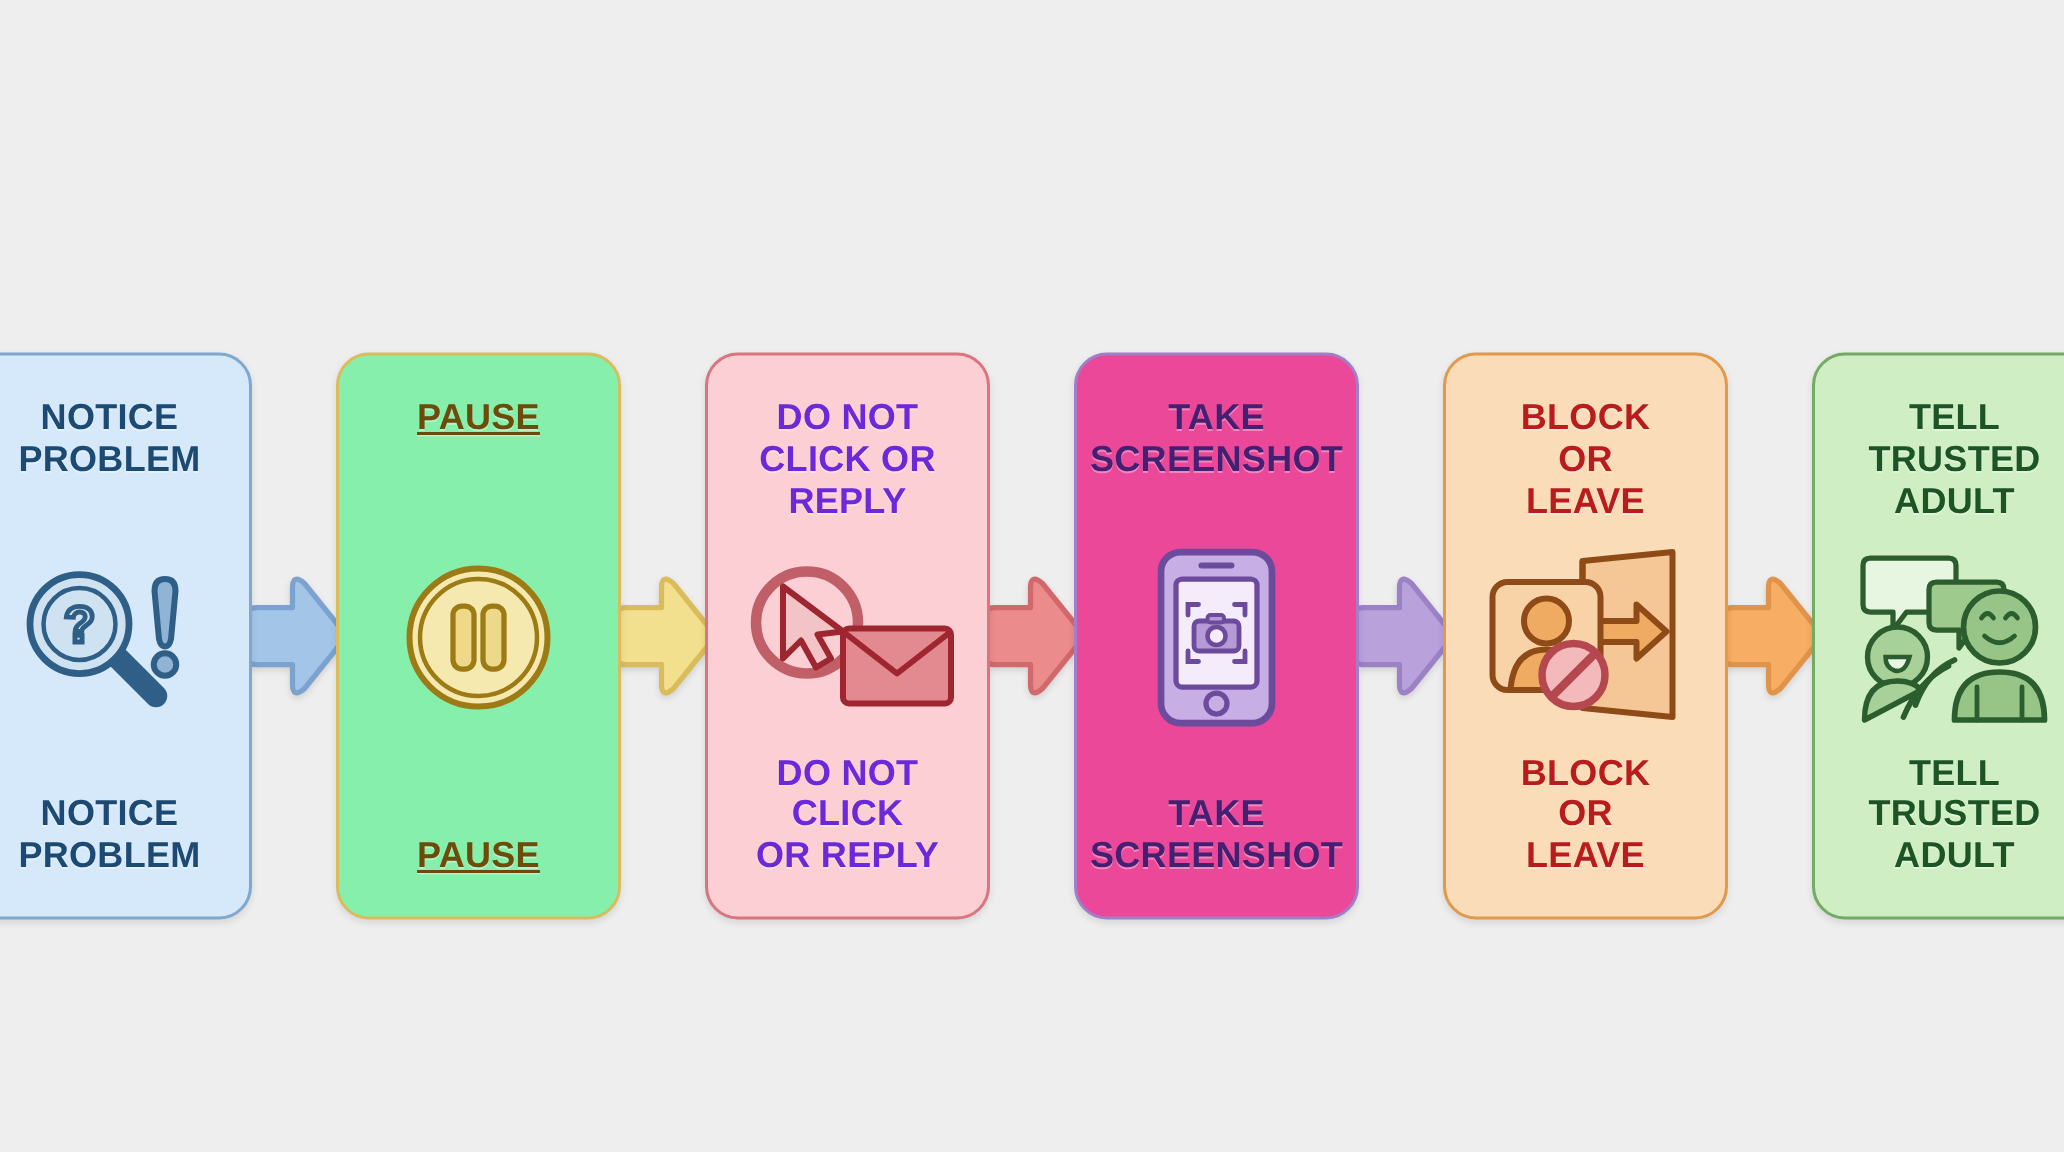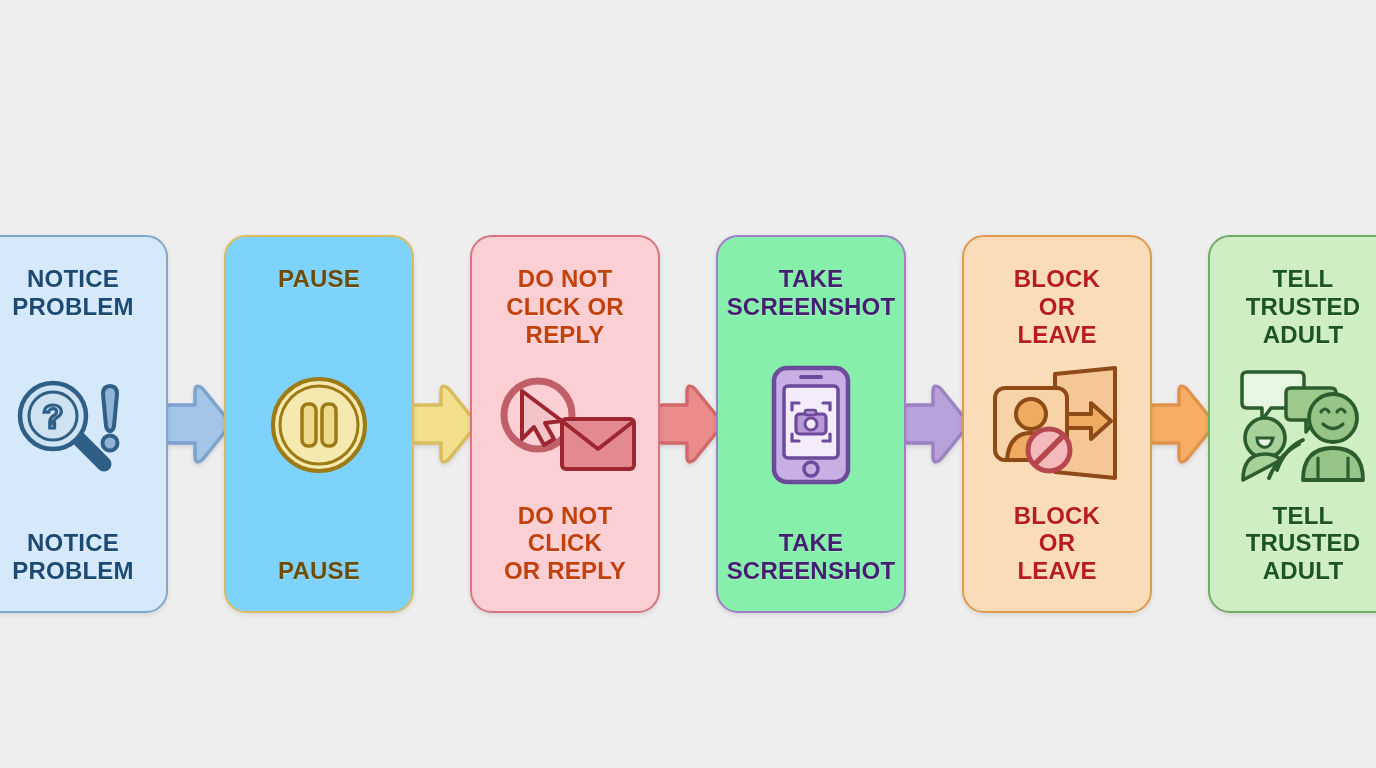--- a/index.html
+++ b/index.html
@@ -114,40 +114,40 @@
       <div class="label bottom">NOTICE
 PROBLEM</div>
     </div>
 
     <div class="arrow">
       <svg width="72" height="90" viewBox="0 0 72 90">
         <path d="M4 33 q0 -7 7 -7 h24 v-13 q0 -10 8 -3 l25 31 q4 4 0 8 l-25 31 q-8 7 -8 -3 v-13 h-24 q-7 0 -7 -7 Z" fill="#a3c6e8" stroke="#7ba3cd" stroke-width="3.5" stroke-linejoin="round"></path>
       </svg>
     </div>
 
-    <div class="card" style="background:#7dd3fc;border-color:#d9bc5b;color:#6b4c09;">
+    <div class="card" style="background:#86efac;border-color:#d9bc5b;color:#6b4c09;text-decoration:underline;">
       <div class="label top">PAUSE</div>
       <div class="icon-wrap">
         <svg width="110" height="110" viewBox="0 0 110 110">
           <circle cx="55" cy="55" r="46" fill="#f5e9b0" stroke="#9c7a14" stroke-width="4"></circle>
           <circle cx="55" cy="55" r="39" fill="none" stroke="#9c7a14" stroke-width="3"></circle>
           <rect x="38" y="34" width="14" height="42" rx="6" fill="#eed98a" stroke="#9c7a14" stroke-width="3.5"></rect>
           <rect x="58" y="34" width="14" height="42" rx="6" fill="#eed98a" stroke="#9c7a14" stroke-width="3.5"></rect>
         </svg>
       </div>
       <div class="label bottom">PAUSE</div>
     </div>
 
     <div class="arrow">
       <svg width="72" height="90" viewBox="0 0 72 90">
         <path d="M4 33 q0 -7 7 -7 h24 v-13 q0 -10 8 -3 l25 31 q4 4 0 8 l-25 31 q-8 7 -8 -3 v-13 h-24 q-7 0 -7 -7 Z" fill="#f3e08e" stroke="#d9bc5b" stroke-width="3.5" stroke-linejoin="round"></path>
       </svg>
     </div>
 
-    <div class="card" style="background:#fbcfd3;border-color:#d9757e;color:#c2410c;">
+    <div class="card" style="background:#fbcfd3;border-color:#d9757e;color:#6d28d9;">
       <div class="label top">DO NOT
 CLICK OR
 REPLY</div>
       <div class="icon-wrap">
         <svg width="150" height="105" viewBox="0 0 150 105">
           <circle cx="48" cy="42" r="34" fill="none" stroke="#c05f68" stroke-width="7"></circle>
           <path d="M32 18 L32 66 L44 54 L54 72 L64 66 L55 50 L72 48 Z" fill="#f3c4c7" stroke="#9e2630" stroke-width="4" stroke-linejoin="round"></path>
           <g>
             <rect x="72" y="46" width="72" height="50" rx="4" fill="#e38a90" stroke="#9e2630" stroke-width="4"></rect>
             <path d="M72 48 L108 76 L144 48" fill="none" stroke="#9e2630" stroke-width="4" stroke-linejoin="round"></path>
@@ -158,21 +158,21 @@
 CLICK
 OR REPLY</div>
     </div>
 
     <div class="arrow">
       <svg width="72" height="90" viewBox="0 0 72 90">
         <path d="M4 33 q0 -7 7 -7 h24 v-13 q0 -10 8 -3 l25 31 q4 4 0 8 l-25 31 q-8 7 -8 -3 v-13 h-24 q-7 0 -7 -7 Z" fill="#ec8b8b" stroke="#d1696c" stroke-width="3.5" stroke-linejoin="round"></path>
       </svg>
     </div>
 
-    <div class="card" style="background:#86efac;border-color:#a07ec8;color:#451f72;">
+    <div class="card" style="background:#ec4899;border-color:#a07ec8;color:#451f72;">
       <div class="label top">TAKE
 SCREENSHOT</div>
       <div class="icon-wrap">
         <svg width="86" height="122" viewBox="0 0 86 122">
           <rect x="6" y="4" width="74" height="114" rx="13" fill="#c7aee4" stroke="#6c4a9c" stroke-width="4.5"></rect>
           <rect x="16" y="22" width="54" height="72" rx="4" fill="#f4ecfb" stroke="#6c4a9c" stroke-width="3.5"></rect>
           <line x1="33" y1="13" x2="53" y2="13" stroke="#6c4a9c" stroke-width="4" stroke-linecap="round"></line>
           <circle cx="43" cy="105" r="7" fill="none" stroke="#6c4a9c" stroke-width="3.5"></circle>
           <g stroke="#6c4a9c" stroke-width="3.2" fill="none" stroke-linecap="round">
             <path d="M24 46 v-7 h7"></path>

